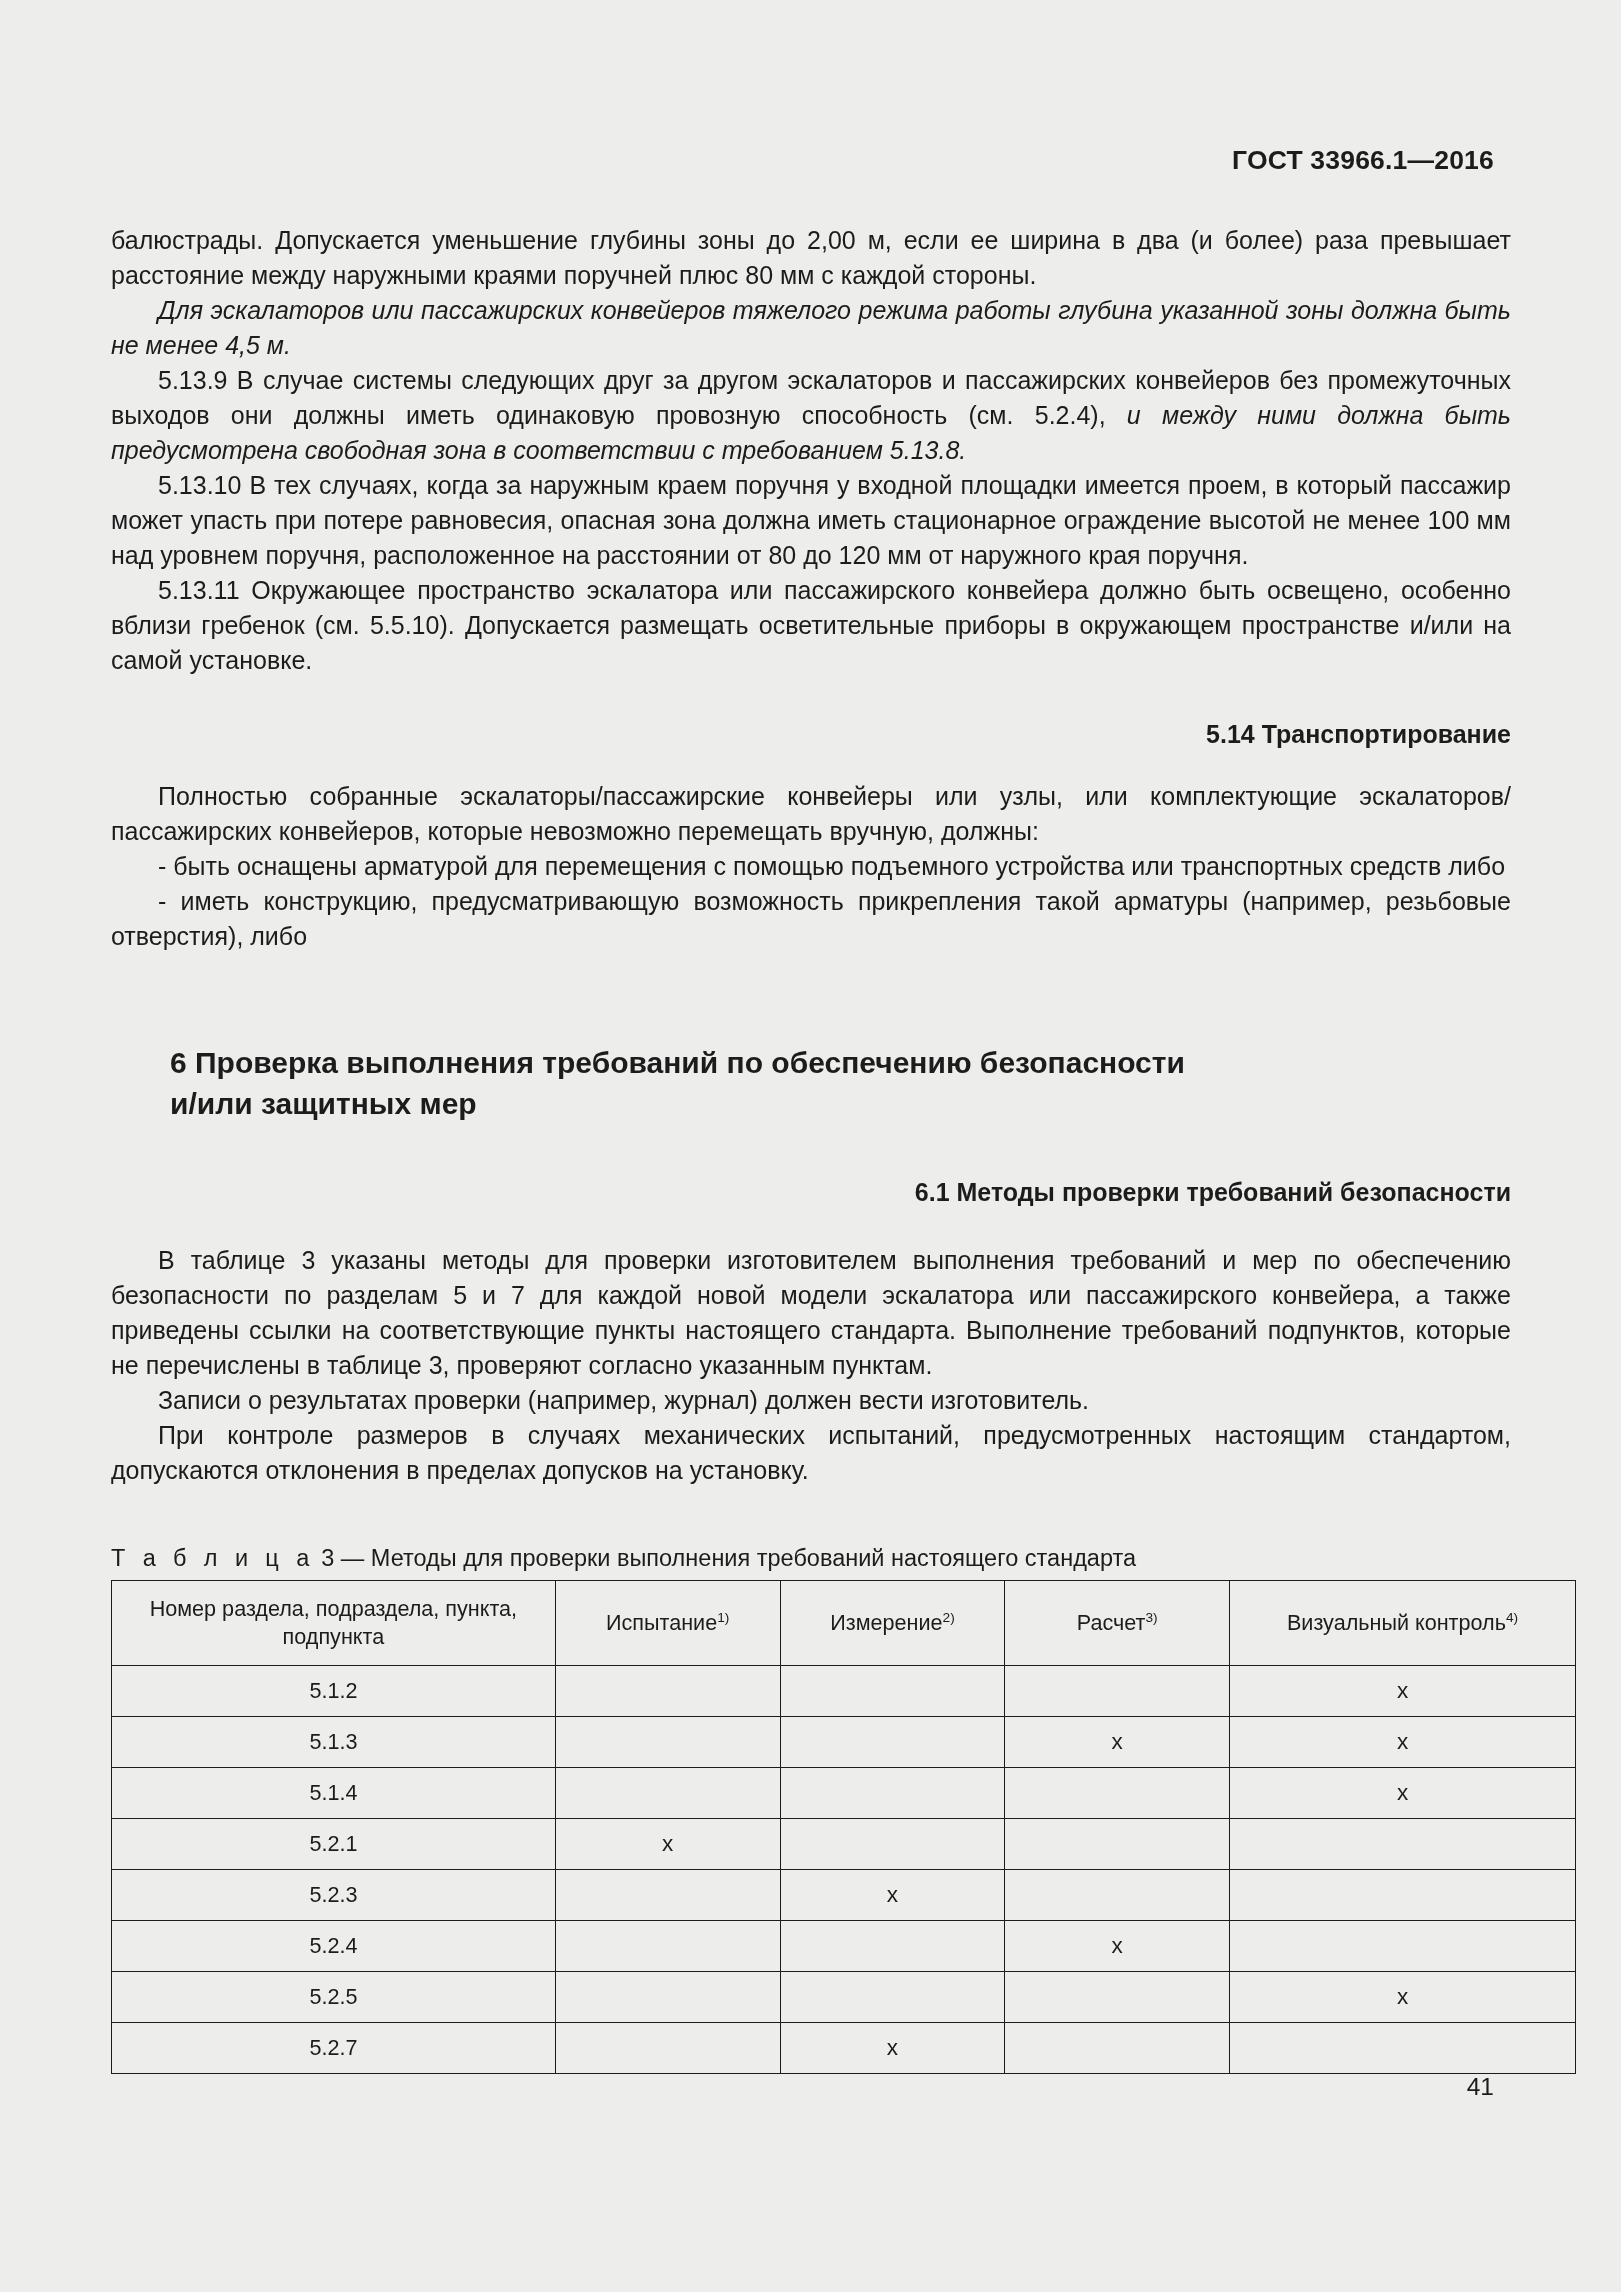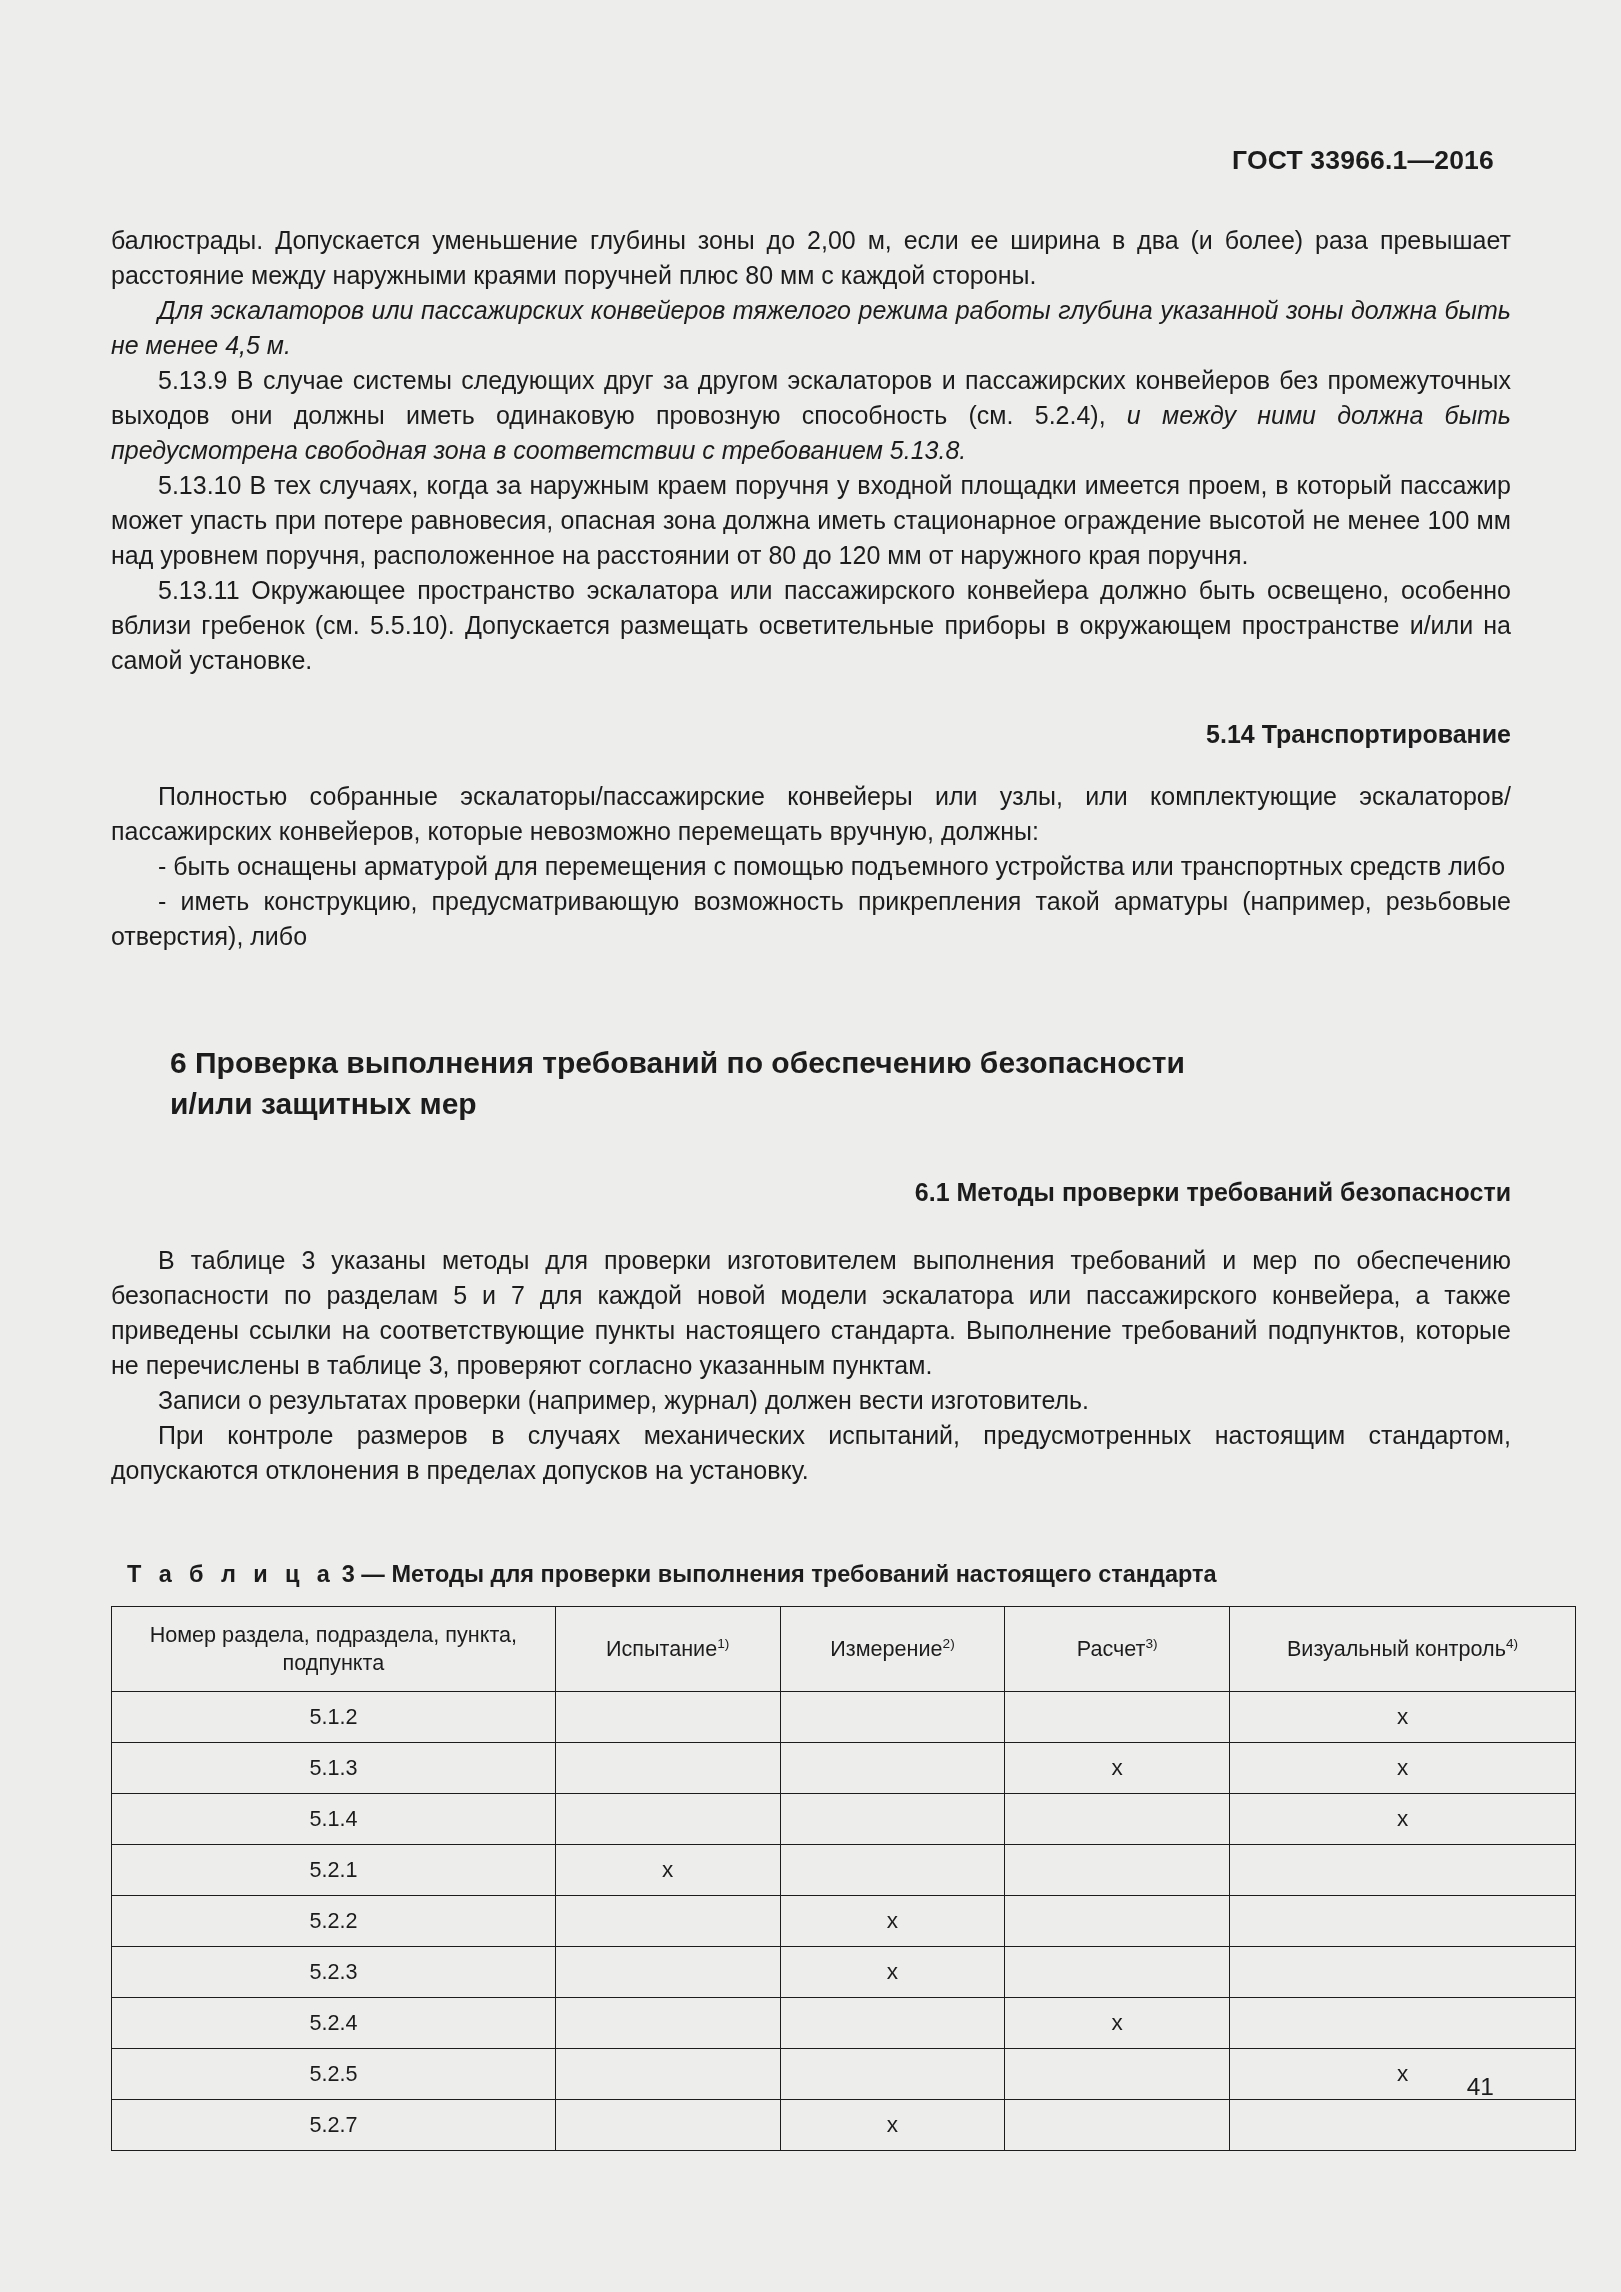--- a/index.html
+++ b/index.html
@@ -82,23 +82,22 @@
   .gap-28 { height: 27.4px; }
   .gap-34 { height: 33px; }
   .gap-40 { height: 39px; }
   .gap-56 { height: 55px; }
   .gap-78 { height: 76px; }
 
   
   .table-caption {
     font-size: 23.5px;
     line-height: 31px;
-    margin: 16px;
+    margin: 0;
     text-align: left;
-    font-weight: bold;
   }
   .table-caption .spaced {
     letter-spacing: 5.4px;
   }
 
   table.methods {
     border-collapse: collapse;
     width: 1400px;
     margin-top: 6px;
     table-layout: fixed;
@@ -228,27 +227,20 @@
             <td class="c4"><span class="mark">х</span></td>
           </tr>
           <tr>
             <td class="c0"><span>5.2.1</span></td>
             <td class="c1"><span class="mark">х</span></td>
             <td class="c2"></td>
             <td class="c3"></td>
             <td class="c4"></td>
           </tr>
           <tr>
-            <td class="c0"><span>5.2.2</span></td>
-            <td class="c1"></td>
-            <td class="c2"><span class="mark">х</span></td>
-            <td class="c3"></td>
-            <td class="c4"></td>
-          </tr>
-          <tr>
             <td class="c0"><span>5.2.3</span></td>
             <td class="c1"></td>
             <td class="c2"><span class="mark">х</span></td>
             <td class="c3"></td>
             <td class="c4"></td>
           </tr>
           <tr>
             <td class="c0"><span>5.2.4</span></td>
             <td class="c1"></td>
             <td class="c2"></td>

